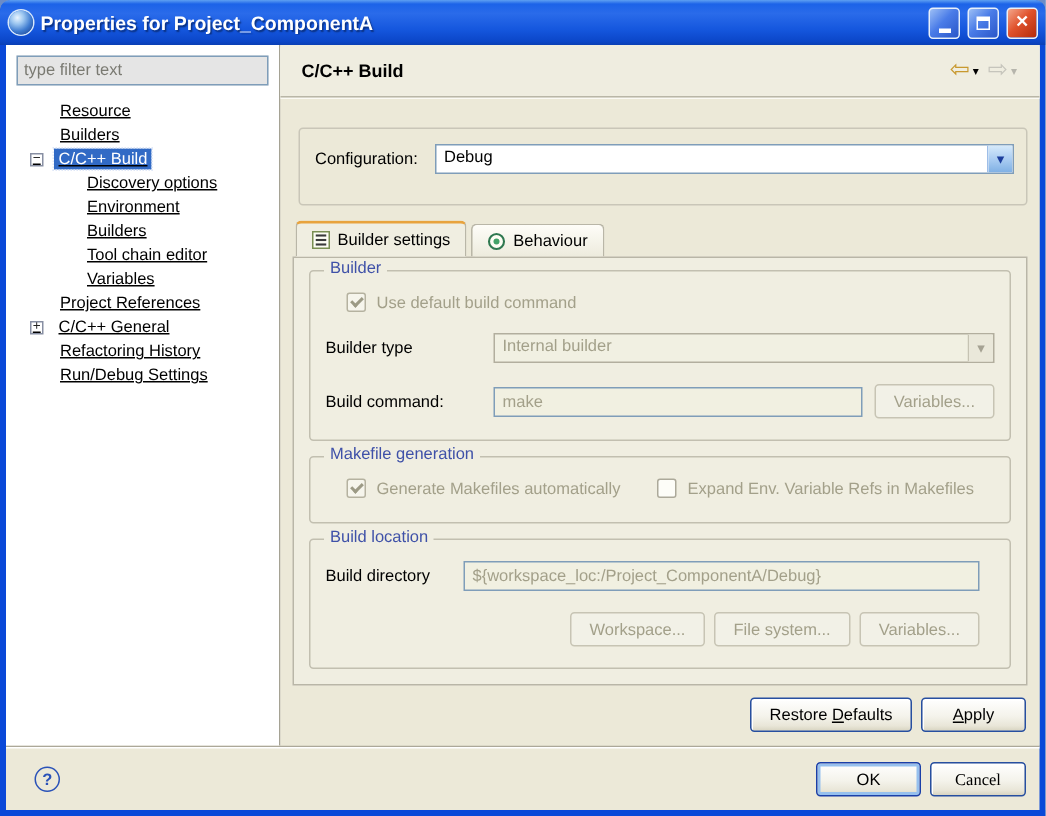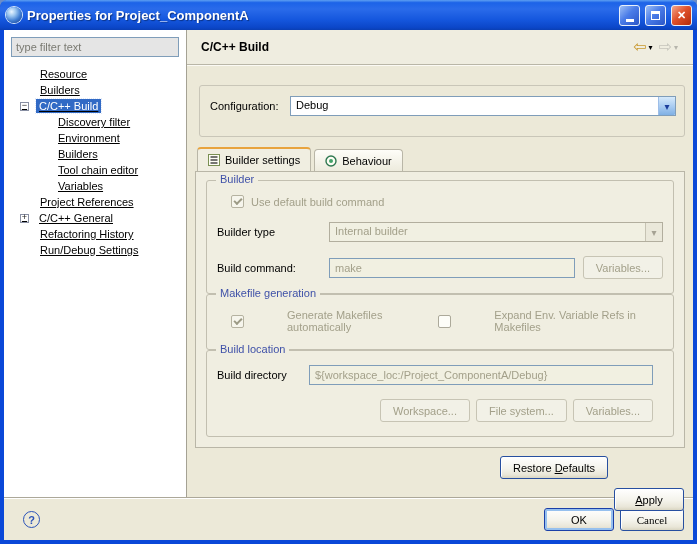--- a/index.html
+++ b/index.html
@@ -75,39 +75,39 @@
   .tabfolder { margin:10px 8px 0 8px; }
   .tabs { display:flex; padding-left:2px; position:relative; z-index:2; }
   .tab { height:22px; margin-top:2px; display:flex; align-items:center; gap:5px; padding:0 10px;
     border:1px solid #B9B6A7; border-bottom:none; border-radius:4px 4px 0 0; margin-right:3px;
     background:linear-gradient(#FEFDF8,#EDEBDD); font-size:11px; color:#000; cursor:default; }
   .tab.active { height:24px; margin-top:0; background:#F0EEE1; border-top:2px solid #E8A33D;
     margin-bottom:-1px; padding-bottom:1px; }
   .tab-pane { border:1px solid #B9B6A7; background:#F0EEE1; padding:8px 10px 10px 10px; position:relative; z-index:1; }
   
   .group { border:1px solid #C2BFB0; border-radius:3px; position:relative;
-    padding:14px 10px 14px 10px; }
+    padding:14px 10px 14px 10px; margin-bottom:10px; }
   .group:last-child { margin-bottom:0; }
   .group-label { position:absolute; top:-8px; left:9px; background:#F0EEE1; padding:0 4px;
     font-size:11px; color:#3F51A8; }
   .frow { display:flex; align-items:center; margin-bottom:14px; }
   .frow:last-child { margin-bottom:0; }
   .flabel { font-size:11px; color:#000; flex:none; }
   .w112 { width:112px; } .w92 { width:92px; }
   .tfield { flex:1; height:20px; border:1px solid #7F9DB9; background:#F1F0E1;
     font-size:11px; color:#A3A08A; padding:2px 5px; display:flex; align-items:center;
     overflow:hidden; white-space:nowrap; }
   .cbrow { margin-left:14px; }
   .cb { width:13px; height:13px; border:1px solid #B5B2A0; background:#F6F5EC; border-radius:2px;
     position:relative; margin-right:7px; flex:none; }
   .cb.unchecked { background:#FDFDF8; border-color:#ACA99A; }
   .cb.checked::after { content:""; position:absolute; left:2px; top:2px; width:6px; height:3px;
     border-left:2px solid #9C9A85; border-bottom:2px solid #9C9A85; transform:rotate(-45deg); }
   .dis-label { font-size:11px; color:#A3A08A; }
-  .half { display:flex; align-items:center;gap:36px; }
+  .half { display:flex; align-items:center; }
   .half.first { width:48%; flex:none; }
   .loc-pad { padding-right:20px; }
   
   .btn { height:23px; padding:0 12px; border:1px solid #274FA0; border-radius:3px;
     font:11px "Liberation Sans",sans-serif; color:#000; cursor:default;
     background:linear-gradient(180deg,#FFFFFF 0%,#F4F3EB 55%,#E9E6D8 85%,#D9D5C2 100%);
     box-shadow:inset 1px 1px 0 #fff; }
   .btn.default { border-color:#1A3FA8; box-shadow:inset 0 0 0 2px #96C0EE; }
   .btn.disabled { border-color:#C7C4B4; background:#F2F1E7; color:#A3A08A; box-shadow:none; }
   .btnrow { display:flex; justify-content:flex-end; gap:6px; margin-top:10px; padding-right:20px; }
@@ -149,21 +149,21 @@
             <span class="tlabel">Resource</span>
           </div>
         <div class="trow t0">
             <span class="tlabel">Builders</span>
           </div>
         <div class="trow t0e">
             <span class="expander minus"></span>
             <span class="tlabel sel">C/C++ Build</span>
           </div>
         <div class="trow t1">
-            <span class="tlabel">Discovery filter</span>
+            <span class="tlabel">Discovery options</span>
           </div>
         <div class="trow t1">
             <span class="tlabel">Environment</span>
           </div>
         <div class="trow t1">
             <span class="tlabel">Builders</span>
           </div>
         <div class="trow t1">
             <span class="tlabel">Tool chain editor</span>
           </div>
@@ -280,21 +280,21 @@
               <button class="btn disabled">File system...</button>
               <button class="btn disabled">Variables...</button>
             </div>
           </div>
 
         </div>
       </div>
 
       <div class="restore-row">
         <button class="btn"><span>Restore </span><span class="mn">D</span><span>efaults</span></button>
-        <button class="btn" style="min-width:70px;margin-top:32px;"><span></span><span class="mn">A</span><span>pply</span></button>
+        <button class="btn" style="min-width:70px;"><span></span><span class="mn">A</span><span>pply</span></button>
       </div>
     </div>
   </div>
 
   <div class="footer-sep"></div>
 
   <div class="footer">
     <span class="help">
         <span>?</span>
       </span>

